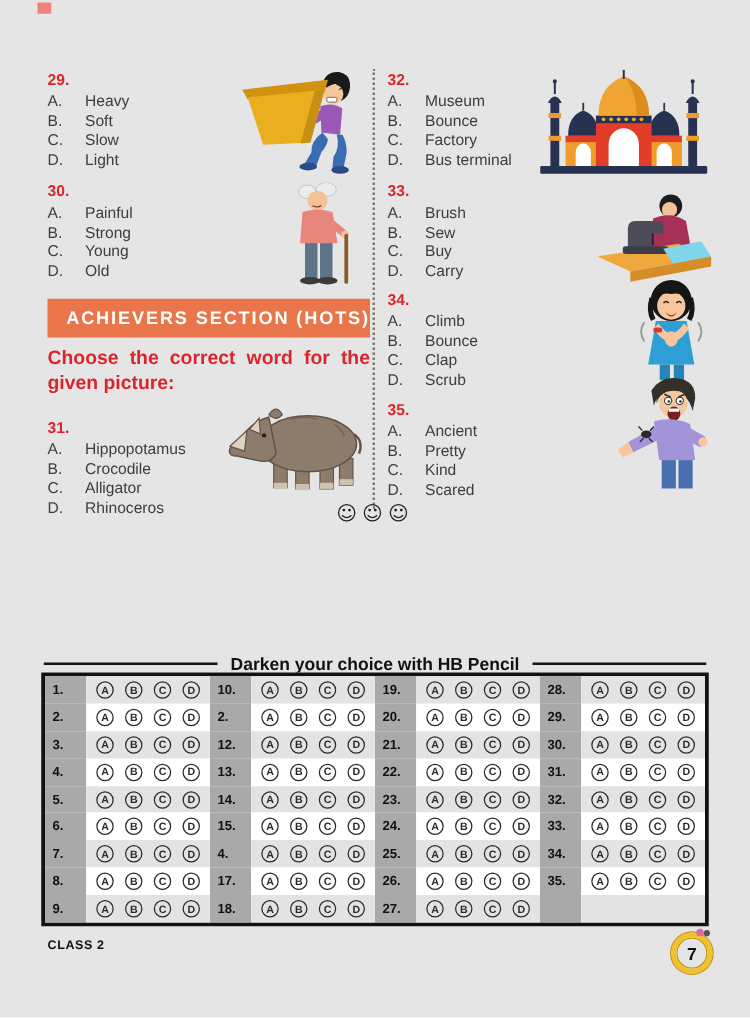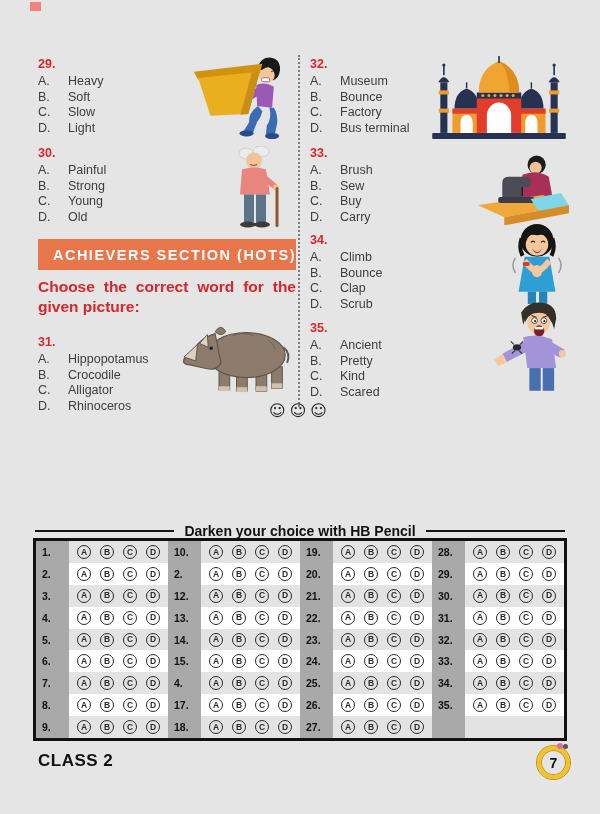--- a/index.html
+++ b/index.html
@@ -33,21 +33,21 @@
   .omr-row{flex:1;display:flex;}
   .omr-group{flex:1;display:flex;}
   .omr-num{width:33px;flex:0 0 33px;background:var(--omr-gray);font-size:10.5px;font-weight:bold;
            color:#111;display:flex;align-items:center;padding-left:6px;}
   .omr-bub{flex:1;display:flex;align-items:center;justify-content:center;gap:9px;background:#fff;}
   .omr-row.alt .omr-bub{background:var(--omr-alt);}
   .bubble{width:14px;height:14px;border:1.4px solid #2a2a2a;border-radius:50%;
           font-size:8.5px;font-weight:bold;color:#2a2a2a;display:flex;align-items:center;
           justify-content:center;line-height:1;background:transparent;cursor:pointer;}
   
-  .class-label{position:absolute;left:38px;top:751px;font-size:17px;font-weight:bold;color:#111;letter-spacing:.5px;}
+  .class-label{position:absolute;left:38px;top:751px;font-size:10px;font-weight:bold;color:#111;letter-spacing:.5px;}
   .page-circle{position:absolute;left:537px;top:746px;width:33px;height:33px;border-radius:50%;
                border:4.5px solid var(--ring);display:flex;align-items:center;justify-content:center;
                font-weight:bold;font-size:14px;color:#111;
                box-shadow:inset 0 0 0 1px #c2920e, 0 0 0 1px #c2920e;}
   .page-circle .eraser{position:absolute;top:-7px;right:3px;width:6px;height:6px;border-radius:50%;background:#e06aa0;}
   .page-circle .tip{position:absolute;top:-6px;right:-2px;width:5px;height:5px;border-radius:50%;background:#555;}
 </style>
 </head>
 <body>
 

